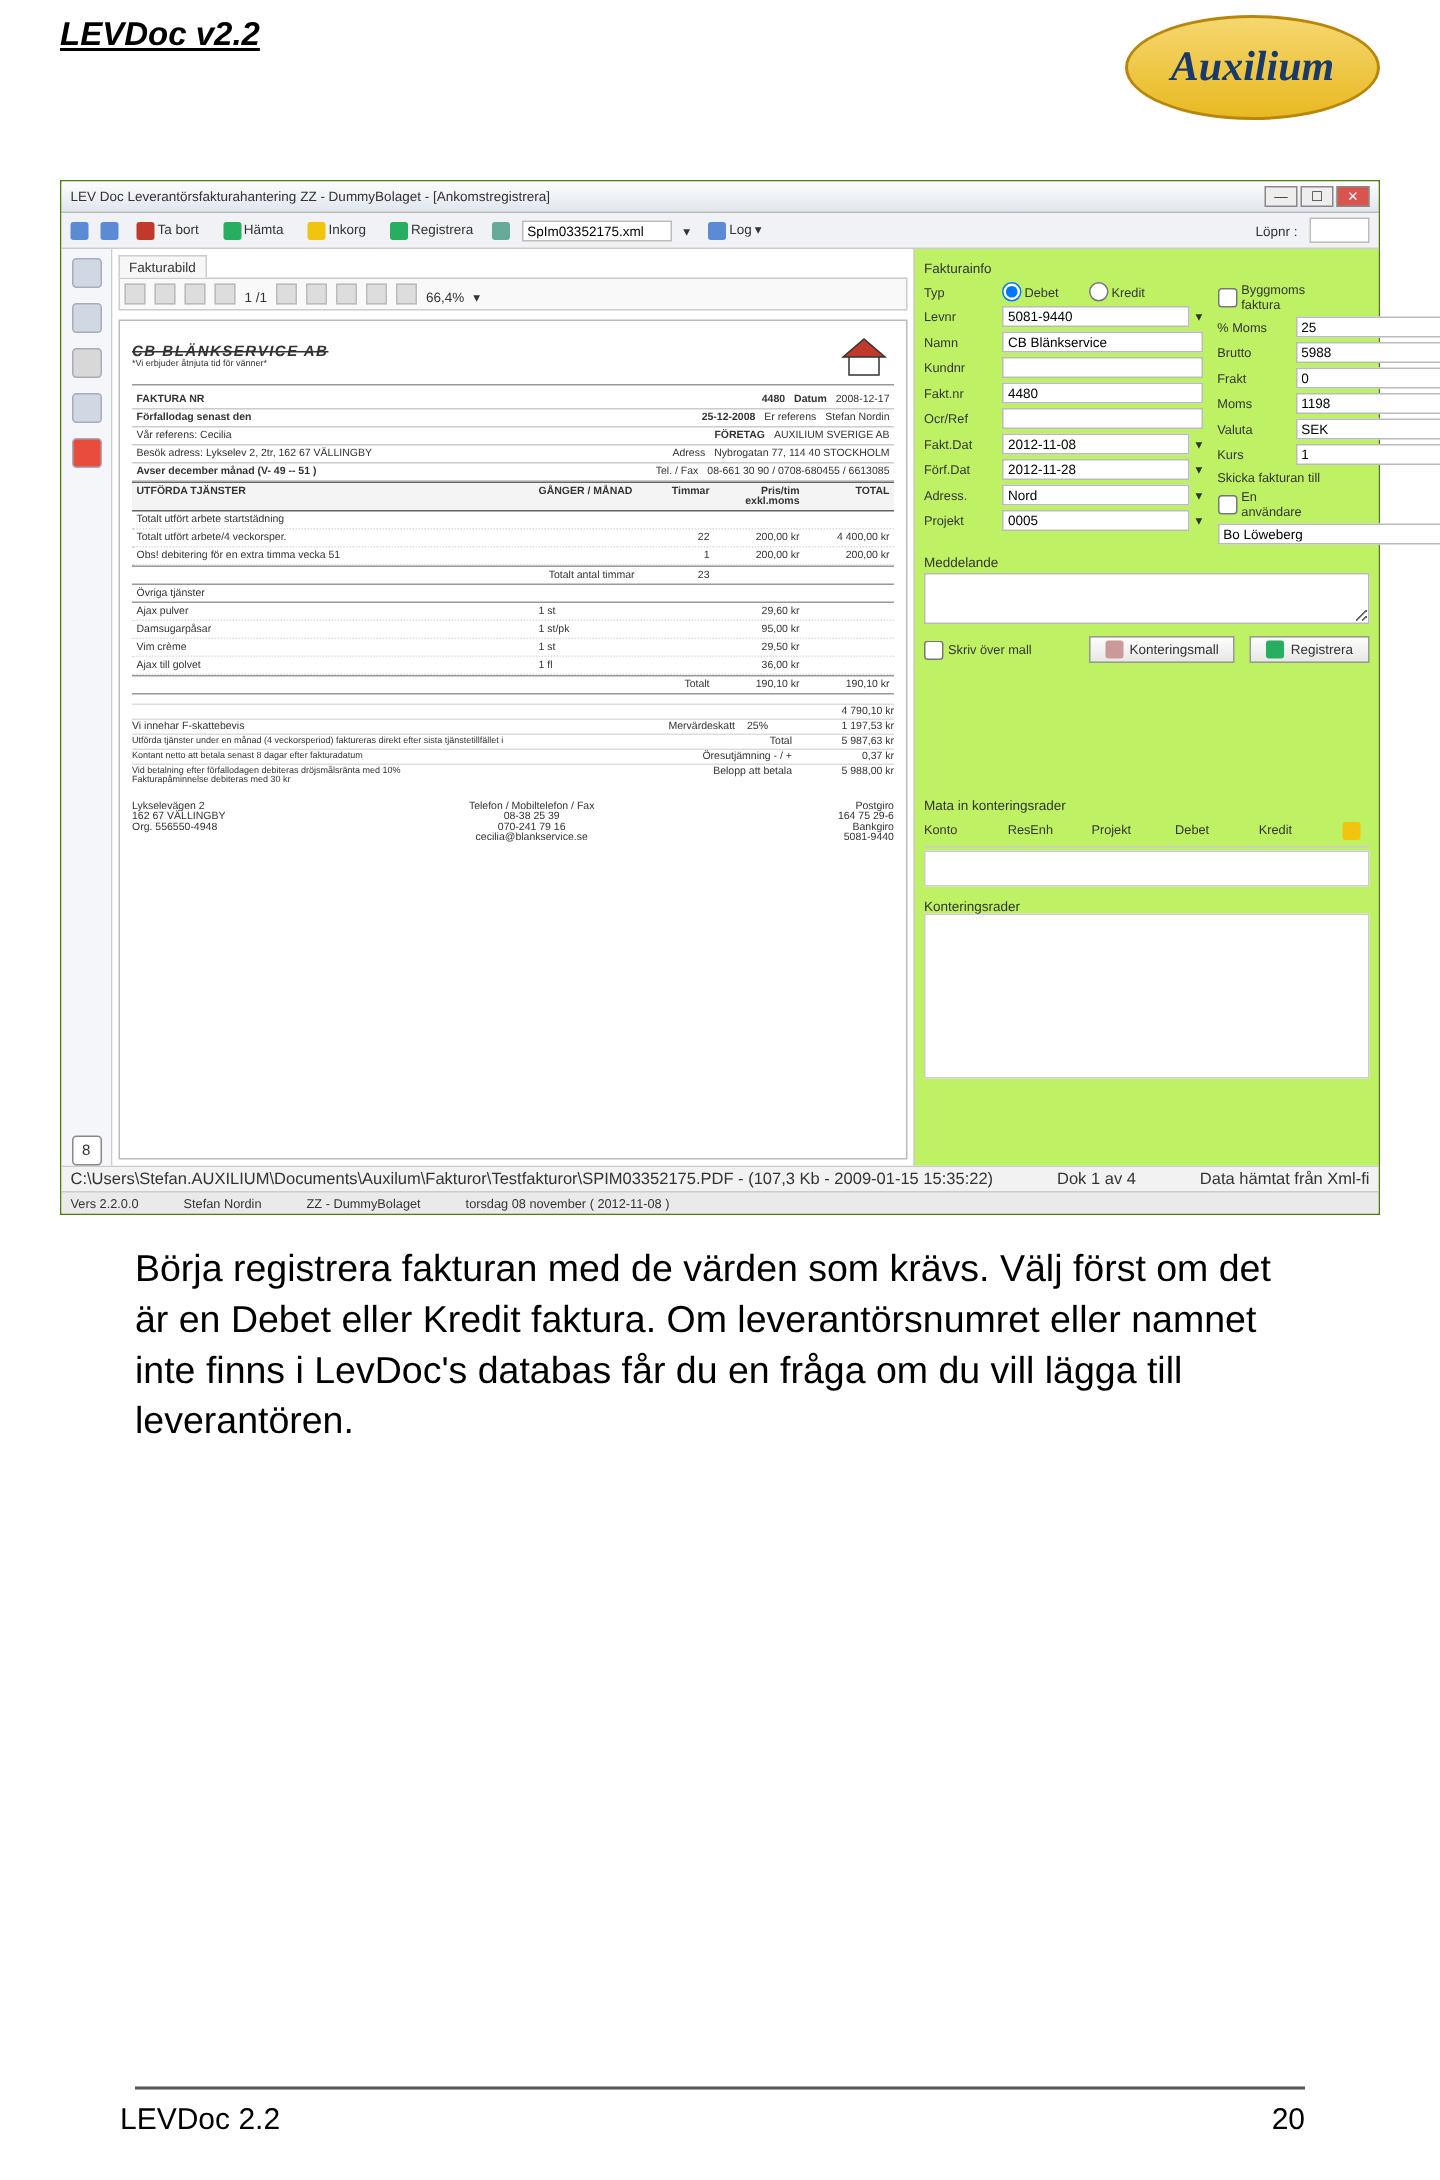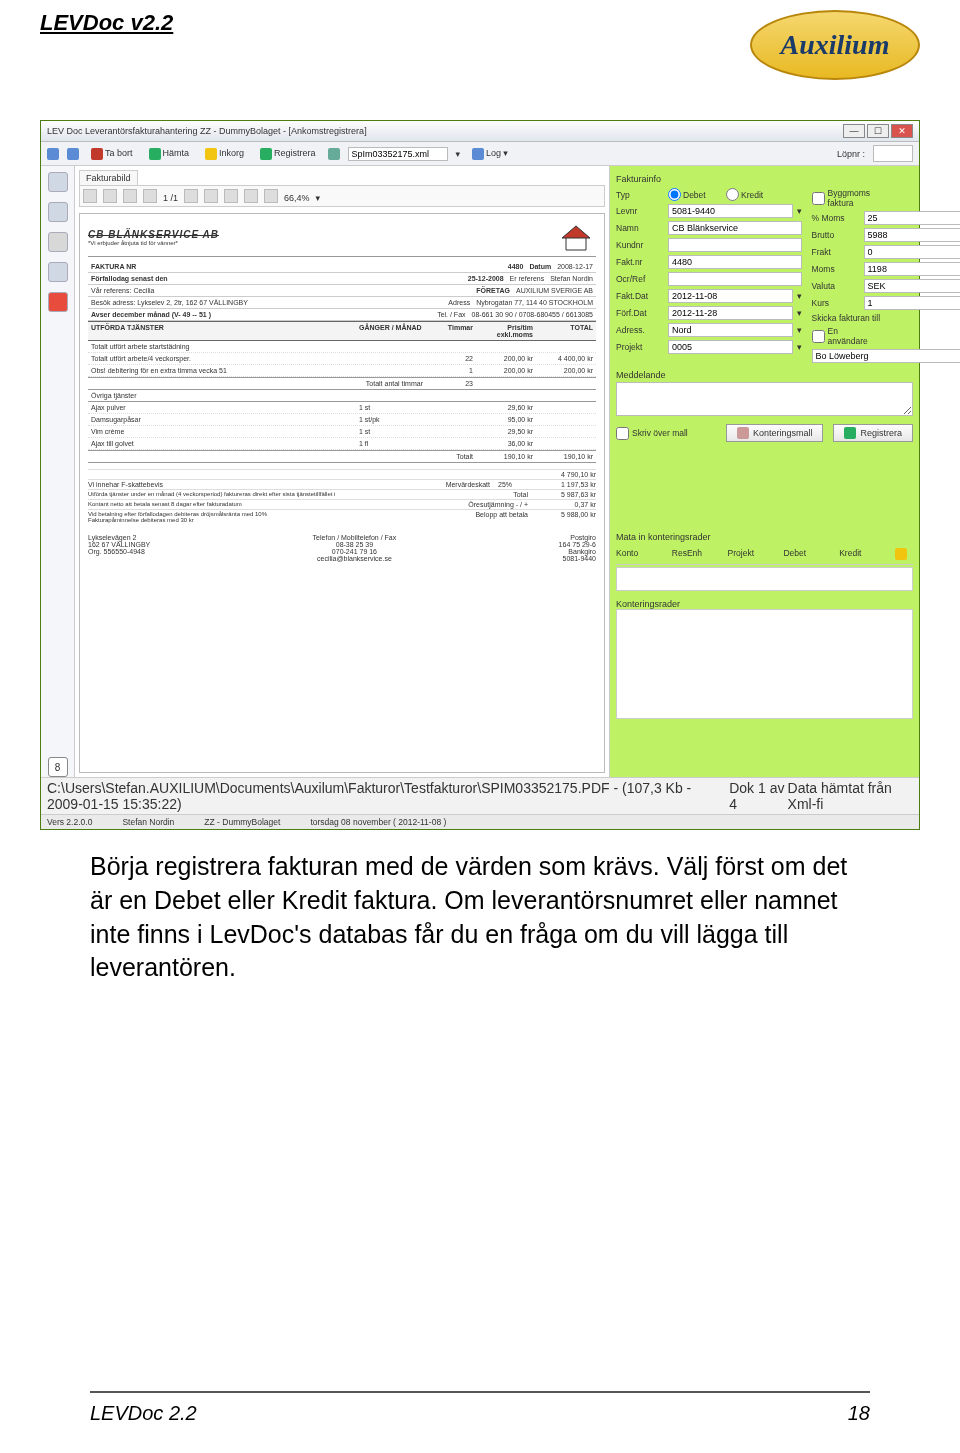--- a/index.html
+++ b/index.html
@@ -54,25 +54,25 @@
   .cb { display:inline-flex; align-items:center; gap:3px; font-size:8.5px;}
   .cb input{margin:0;}
   .meddel { width:100%; height:34px; border:1px solid #bbb; background:#fff; margin-top:2px;}
   .action-row { display:flex; align-items:center; justify-content:flex-end; gap:10px; margin-top:6px;}
   .btn { border:1px solid #999; background:linear-gradient(#fdfdfd,#e7e7e7); padding:2px 10px; font-size:9px; display:inline-flex; align-items:center; gap:4px;}
   .grid-head { display:flex; font-size:8.5px; border-bottom:1px solid #ccc; padding:2px 0; margin-top:4px;}
   .grid-head span { flex:1; }
   .grid-body { background:#fff; border:1px solid #ccc; height:24px; margin-top:2px;}
   .konter-box { margin-top:8px; }
   .konter-box .kbody { background:#fff; border:1px solid #ccc; height:110px;}
-  .statusbar1 { background:#f2f2f2; border-top:1px solid #ccc; padding:2px 6px; font-size:14px; display:flex; justify-content:space-between;}
+  .statusbar1 { background:#f2f2f2; border-top:1px solid #ccc; padding:2px 6px; font-size:11px; display:flex; justify-content:space-between;}
   .statusbar2 { background:#eaeaea; border-top:1px solid #ccc; padding:2px 6px; font-size:8.5px; display:flex; gap:30px;}
   .body-text { margin: 18px 90px 0 90px; font-size: 25px; line-height: 1.35; }
   .footer-hr { margin: 0 90px; border:none; border-top:2px solid #555; position:absolute; bottom:60px; left:0; right:0;}
-  .page-footer { position:absolute; bottom:28px; left:90px; right:90px; display:flex; justify-content:space-between; font-size:20px;font-style:italic;}
+  .page-footer { position:absolute; bottom:28px; left:80px; right:90px; display:flex; justify-content:space-between; font-size:20px;}
   .home-ico { width:40px; height:30px; }
 </style>
 </head>
 <body>
 
 <div class="page-header">
   <div class="page-title">LEVDoc v2.2</div>
   <div class="logo">Auxilium</div>
 </div>
 
@@ -458,14 +458,14 @@
     <span>ZZ - DummyBolaget</span>
     <span>torsdag 08 november ( 2012-11-08 )</span>
   </div>
 </div>
 
 <p class="body-text">Börja registrera fakturan med de värden som krävs. Välj först om det är en Debet eller Kredit faktura. Om leverantörsnumret eller namnet inte finns i LevDoc's databas får du en fråga om du vill lägga till leverantören.</p>
 
 <hr class="footer-hr">
 <div class="page-footer">
   <span>LEVDoc 2.2</span>
-  <span>18</span>
+  <span>20</span>
 </div>
 
 </body></html>

